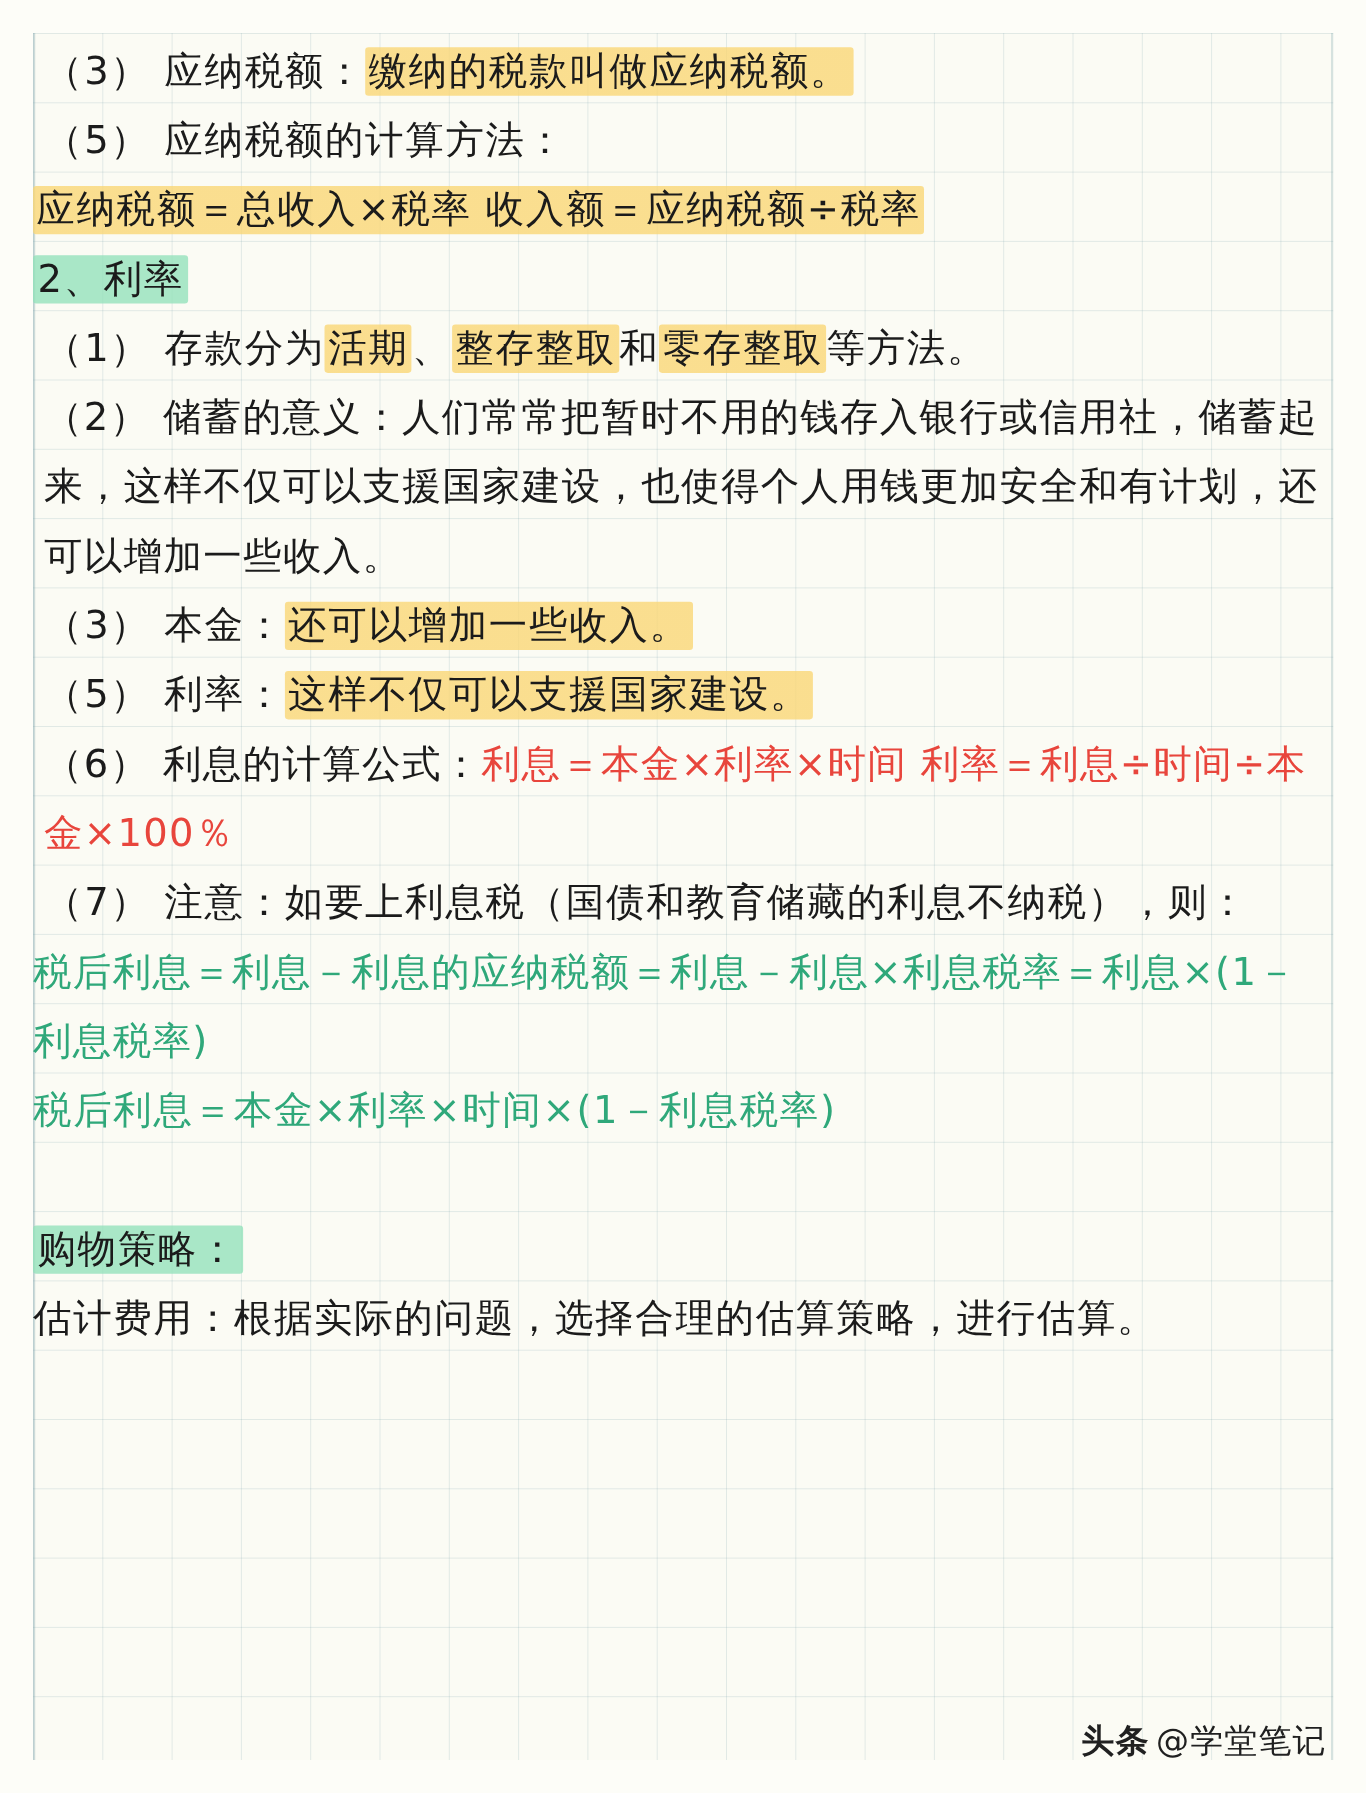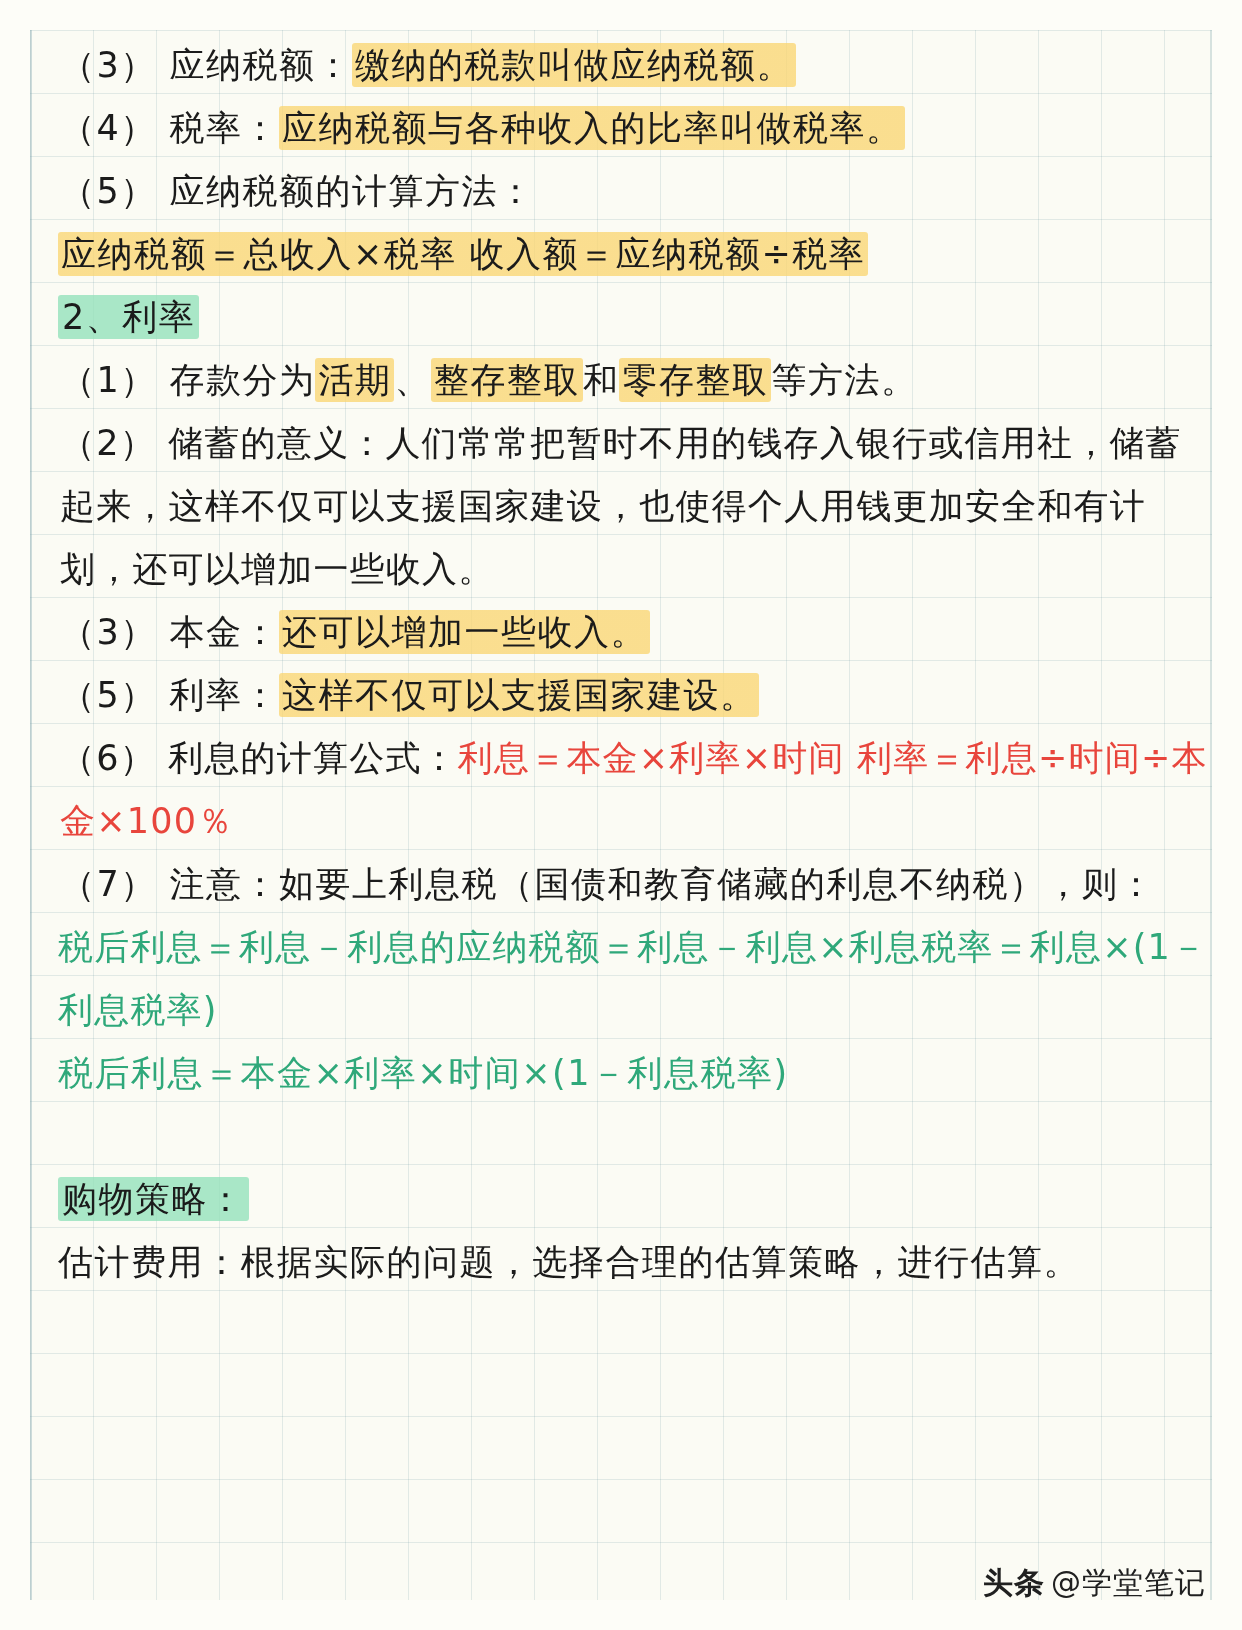--- a/index.html
+++ b/index.html
@@ -50,24 +50,23 @@
     width: 1182px;
   }
   .line {
     position: relative;
     font-size: 35px;
     line-height: 63px;
     color: #1b1b1b;
     white-space: nowrap;
     letter-spacing: 1.5px;
     font-family: "DejaVu Sans", sans-serif;
-    padding-left: 28px;
   }
   .indent {
-    padding-left: 30px;
+    padding-left: 10px;
   }
   .wrapline {
     white-space: normal;
     letter-spacing: 1.2px;
   }
   
   .hl-yellow {
     background: linear-gradient(to bottom, rgba(250,214,115,0.78), rgba(250,214,115,0.78));
     border-radius: 3px;
     padding: 2px 3px;
@@ -124,24 +123,20 @@
   <div class="page-edge-left"></div>
   <div class="page-edge-right"></div>
 
   <div class="content">
 
     <div class="line indent">
       <span class="num-circle">（3）</span>
       <span>应纳税额：</span><span class="hl-yellow">缴纳的税款叫做应纳税额。</span>
     </div>
 
-    <div class="line indent">
-      <span class="num-circle">（4）</span>
-      <span>税率：</span><span class="hl-yellow">应纳税额与各种收入的比率叫做税率。</span>
-    </div>
 
     <div class="line indent">
       <span class="num-circle">（5）</span>
       <span>应纳税额的计算方法：</span>
     </div>
 
     <div class="line">
       <span class="hl-yellow">应纳税额＝总收入×税率  收入额＝应纳税额÷税率</span>
     </div>
 

